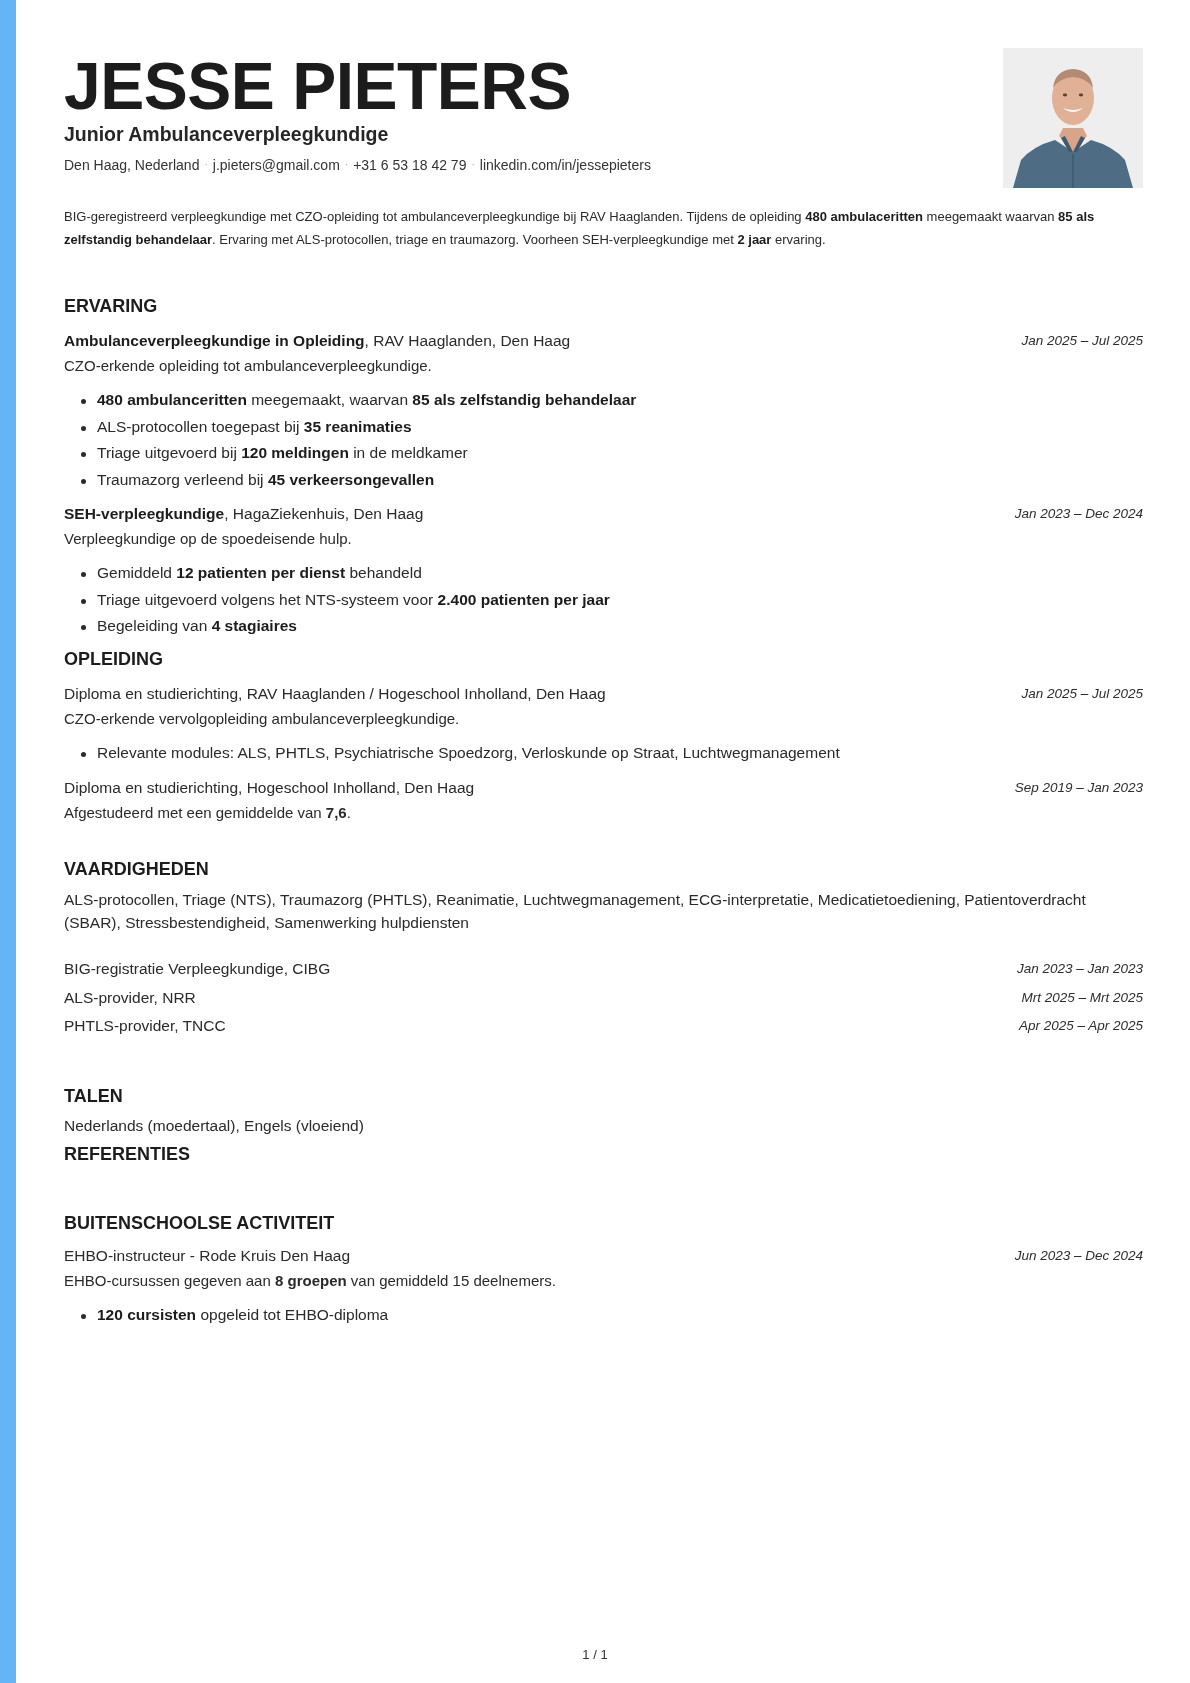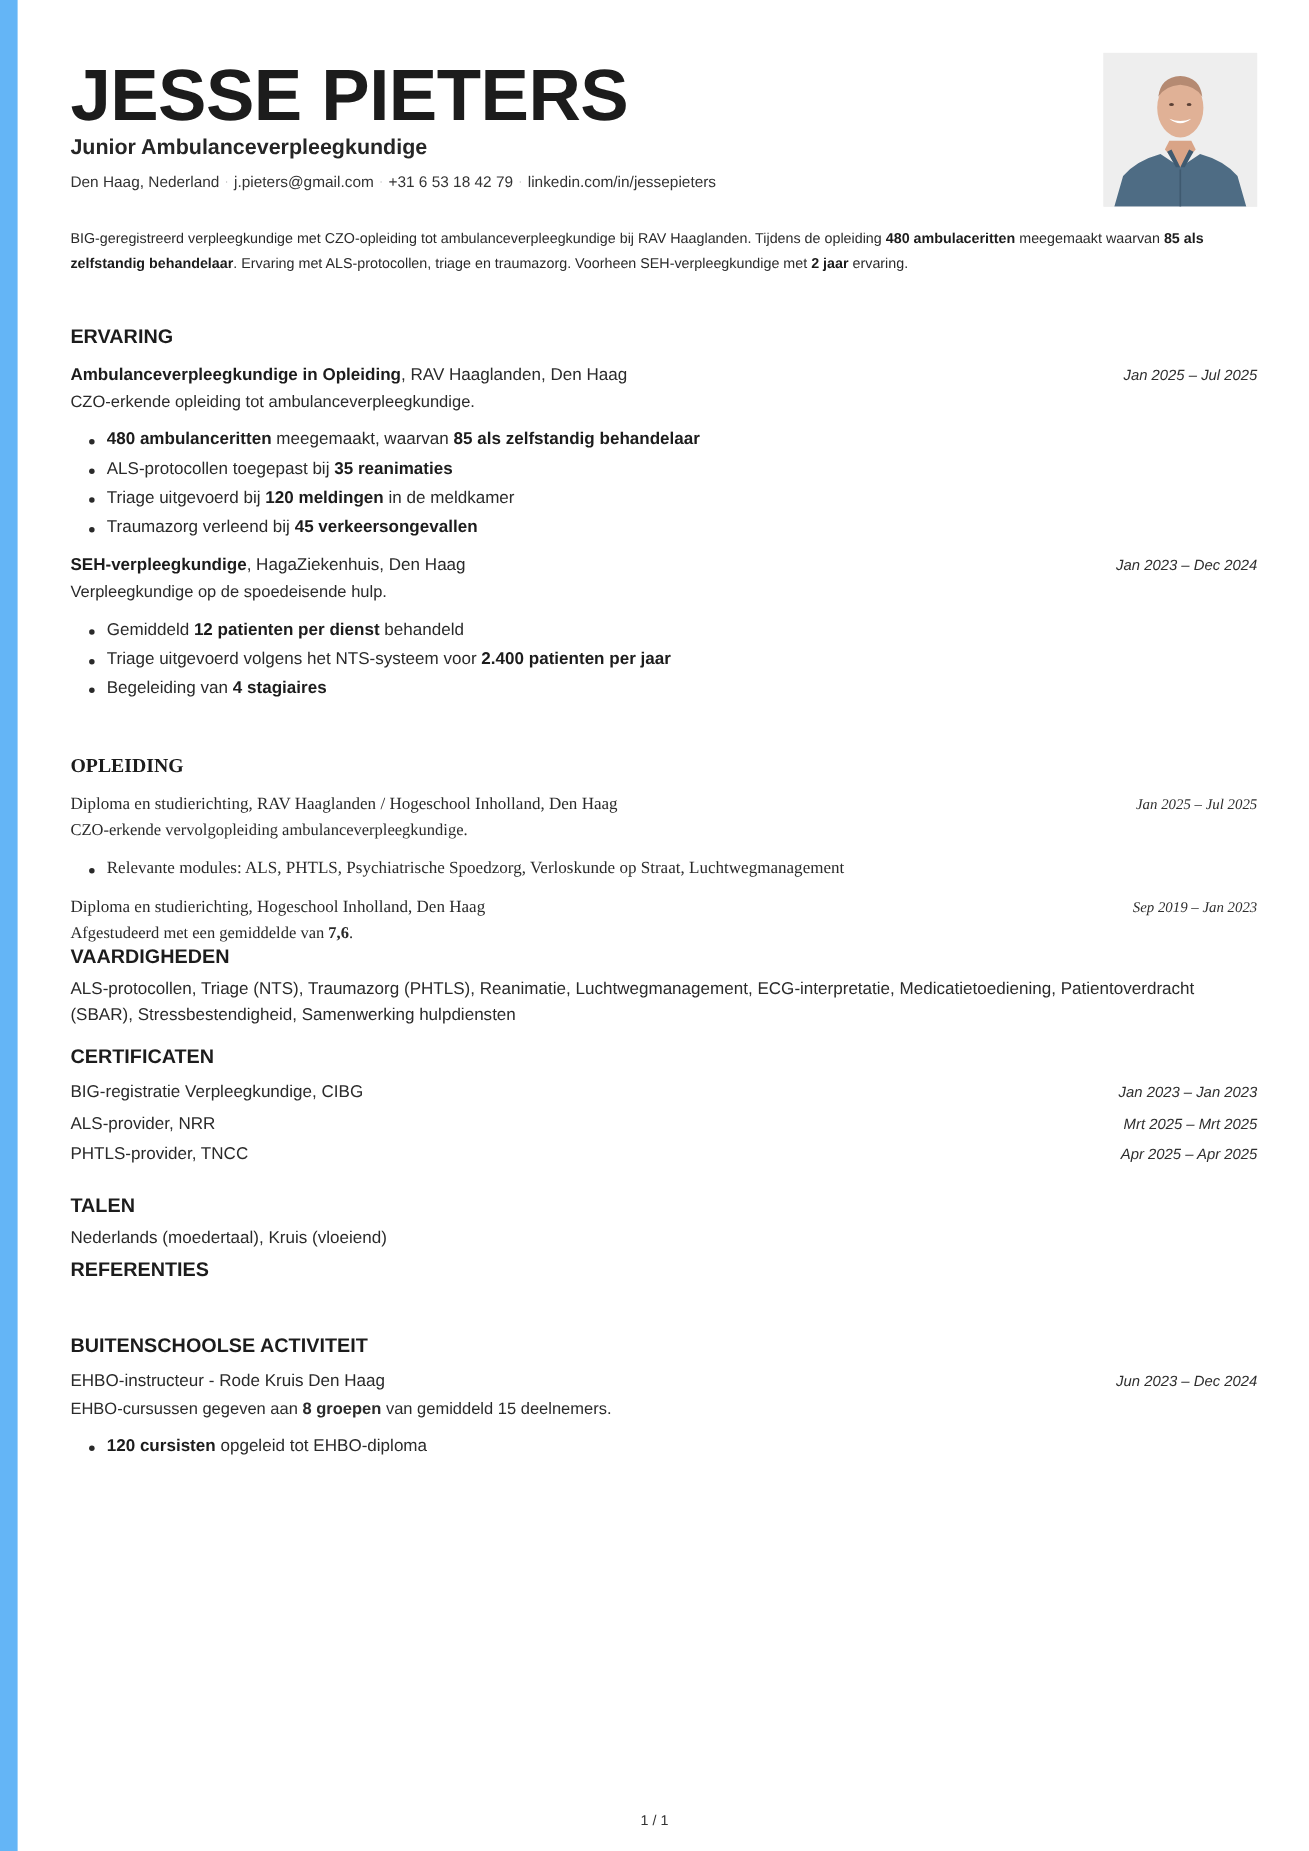--- a/index.html
+++ b/index.html
@@ -76,52 +76,51 @@
       <div class="row"><b>SEH-verpleegkundige</b><span>, HagaZiekenhuis, Den Haag</span><span class="date">Jan 2023 – Dec 2024</span></div>
       <div class="desc">Verpleegkundige op de spoedeisende hulp.</div>
       <ul class="bullets">
         <li><span>Gemiddeld </span><b>12 patienten per dienst</b><span> behandeld</span></li>
         <li><span>Triage uitgevoerd volgens het NTS-systeem voor </span><b>2.400 patienten per jaar</b><span></span></li>
         <li><span>Begeleiding van </span><b>4 stagiaires</b><span></span></li>
       </ul>
     </div>
   </div>
 
-  <div class="block" style="top:684px;font-family:Liberation Serif, serif;">
+  <div class="block" style="top:647px;">
     <h2 class="h2">OPLEIDING</h2>
     <div style="margin-top:10px;">
       <div class="row"><span>Diploma en studierichting, RAV Haaglanden / Hogeschool Inholland, Den Haag</span><span class="date">Jan 2025 – Jul 2025</span></div>
       <div class="desc">CZO-erkende vervolgopleiding ambulanceverpleegkundige.</div>
       <ul class="bullets">
         <li>Relevante modules: ALS, PHTLS, Psychiatrische Spoedzorg, Verloskunde op Straat, Luchtwegmanagement</li>
       </ul>
     </div>
     <div style="margin-top:8px;">
       <div class="row"><span>Diploma en studierichting, Hogeschool Inholland, Den Haag</span><span class="date">Sep 2019 – Jan 2023</span></div>
       <div class="desc"><span>Afgestudeerd met een gemiddelde van </span><b>7,6</b><span>.</span></div>
     </div>
   </div>
 
   <div class="block" style="top:857px;">
     <h2 class="h2">VAARDIGHEDEN</h2>
     <div class="para" style="margin-top:8px;">ALS-protocollen, Triage (NTS), Traumazorg (PHTLS), Reanimatie, Luchtwegmanagement, ECG-interpretatie, Medicatietoediening, Patientover­dracht (SBAR), Stressbestendigheid, Samenwerking hulpdiensten</div>
   </div>
 
   <div class="block" style="top:948px;">
-    <h2 class="h2">CERTIFICATEN</h2>
     <div style="margin-top:8px;">
       <div class="row" style="height:28.5px;"><span>BIG-registratie Verpleegkundige, CIBG</span><span class="date">Jan 2023 – Jan 2023</span></div>
       <div class="row" style="height:28.5px;"><span>ALS-provider, NRR</span><span class="date">Mrt 2025 – Mrt 2025</span></div>
       <div class="row" style="height:28.5px;"><span>PHTLS-provider, TNCC</span><span class="date">Apr 2025 – Apr 2025</span></div>
     </div>
   </div>
 
   <div class="block" style="top:1074px;margin-top:10px;">
     <h2 class="h2">TALEN</h2>
-    <div class="row" style="margin-top:5px;">Nederlands (moedertaal), Kruis (vloeiend)</div>
+    <div class="row" style="margin-top:5px;">Nederlands (moedertaal), Engels (vloeiend)</div>
   </div>
 
   <div class="block" style="top:1142px;">
     <h2 class="h2">REFERENTIES</h2>
   </div>
 
   <div class="block" style="top:1211px;">
     <h2 class="h2">BUITENSCHOOLSE ACTIVITEIT</h2>
     <div style="margin-top:8px;">
       <div class="row"><span>EHBO-instructeur - Rode Kruis Den Haag</span><span class="date">Jun 2023 – Dec 2024</span></div>

